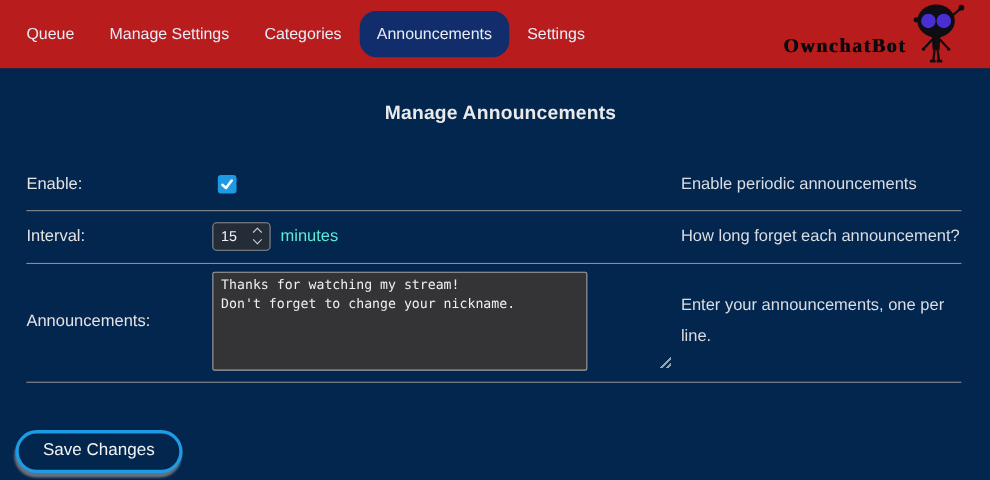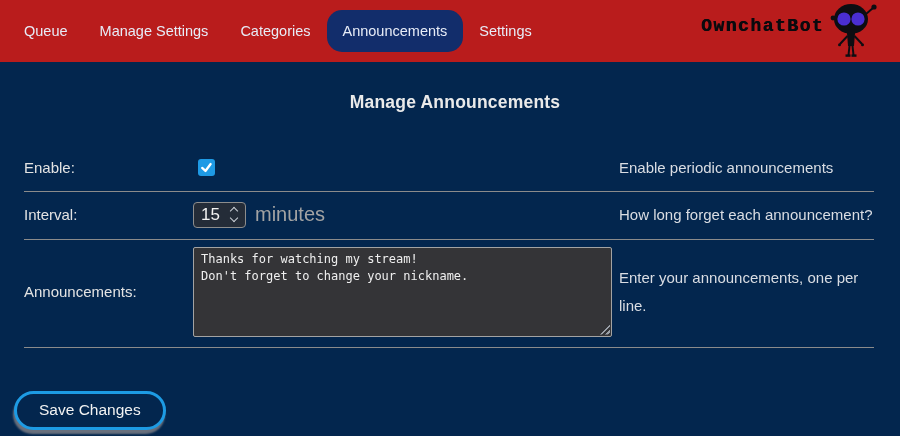--- a/index.html
+++ b/index.html
@@ -30,26 +30,26 @@
     font-family: inherit;
   }
   .nav-item.active { background: #122d6b; }
   .logo {
     margin-left: auto;
     display: flex;
     align-items: flex-end;
     gap: 0px;
   }
   .logo-text {
-    font-family: Liberation Mono, monospace;
+    font-family: Liberation Serif, serif;
     font-weight: bold;
     font-size: 18px;
     letter-spacing: 1.5px;
     color: #0a0a0e;
-    padding-bottom: 25px;
+    padding-bottom: 9px;
     text-shadow: 0.6px 0 #0a0a0e;
   }
   .robot-svg { display: block; margin-bottom: 2px; }
 
   
   .page-title {
     margin: 30px 0 0 10px;
     font-size: 17.5px;
     font-weight: bold;
     color: #eaeaea;
@@ -92,39 +92,39 @@
     display: flex;
     align-items: center;
     overflow: hidden;
   }
   .spin-value {
     width: 28px;
     background: transparent;
     border: none;
     outline: none;
     color: #f2f2f2;
-    font-size: 17px;
+    font-size: 13px;
     font-family: "Liberation Sans", sans-serif;
     padding-left: 7px;
   }
   .spinner {
     display: flex; flex-direction: column;
     align-items: center; justify-content: center;
     gap: 3px; flex: 1; height: 100%;
     cursor: pointer;
   }
   .chev { width: 6px; height: 6px; border-right: 1.6px solid #c9ced6; border-bottom: 1.6px solid #c9ced6; }
   .chev.up   { transform: rotate(-135deg); margin-bottom: -1px; }
   .chev.down { transform: rotate(45deg); margin-top: -1px; }
-  .suffix { margin-left: 9px; font-size: 20px; color: #a3a3a3; }
+  .suffix { margin-left: 9px; font-size: 15px; color: #5eead4; }
 
   
   .textarea-wrap { position: relative; width: 419px; }
   .announce-textarea {
-    width: 419px; height: 90px;
+    width: 341px; height: 90px;
     background: #343437;
     border: 1px solid #a3a3a3;
     border-radius: 2px;
     color: #efefef;
     font-family: "DejaVu Sans Mono", monospace;
     font-size: 12px;
     line-height: 17px;
     padding: 3px 7px;
     resize: none;
     outline: none;

